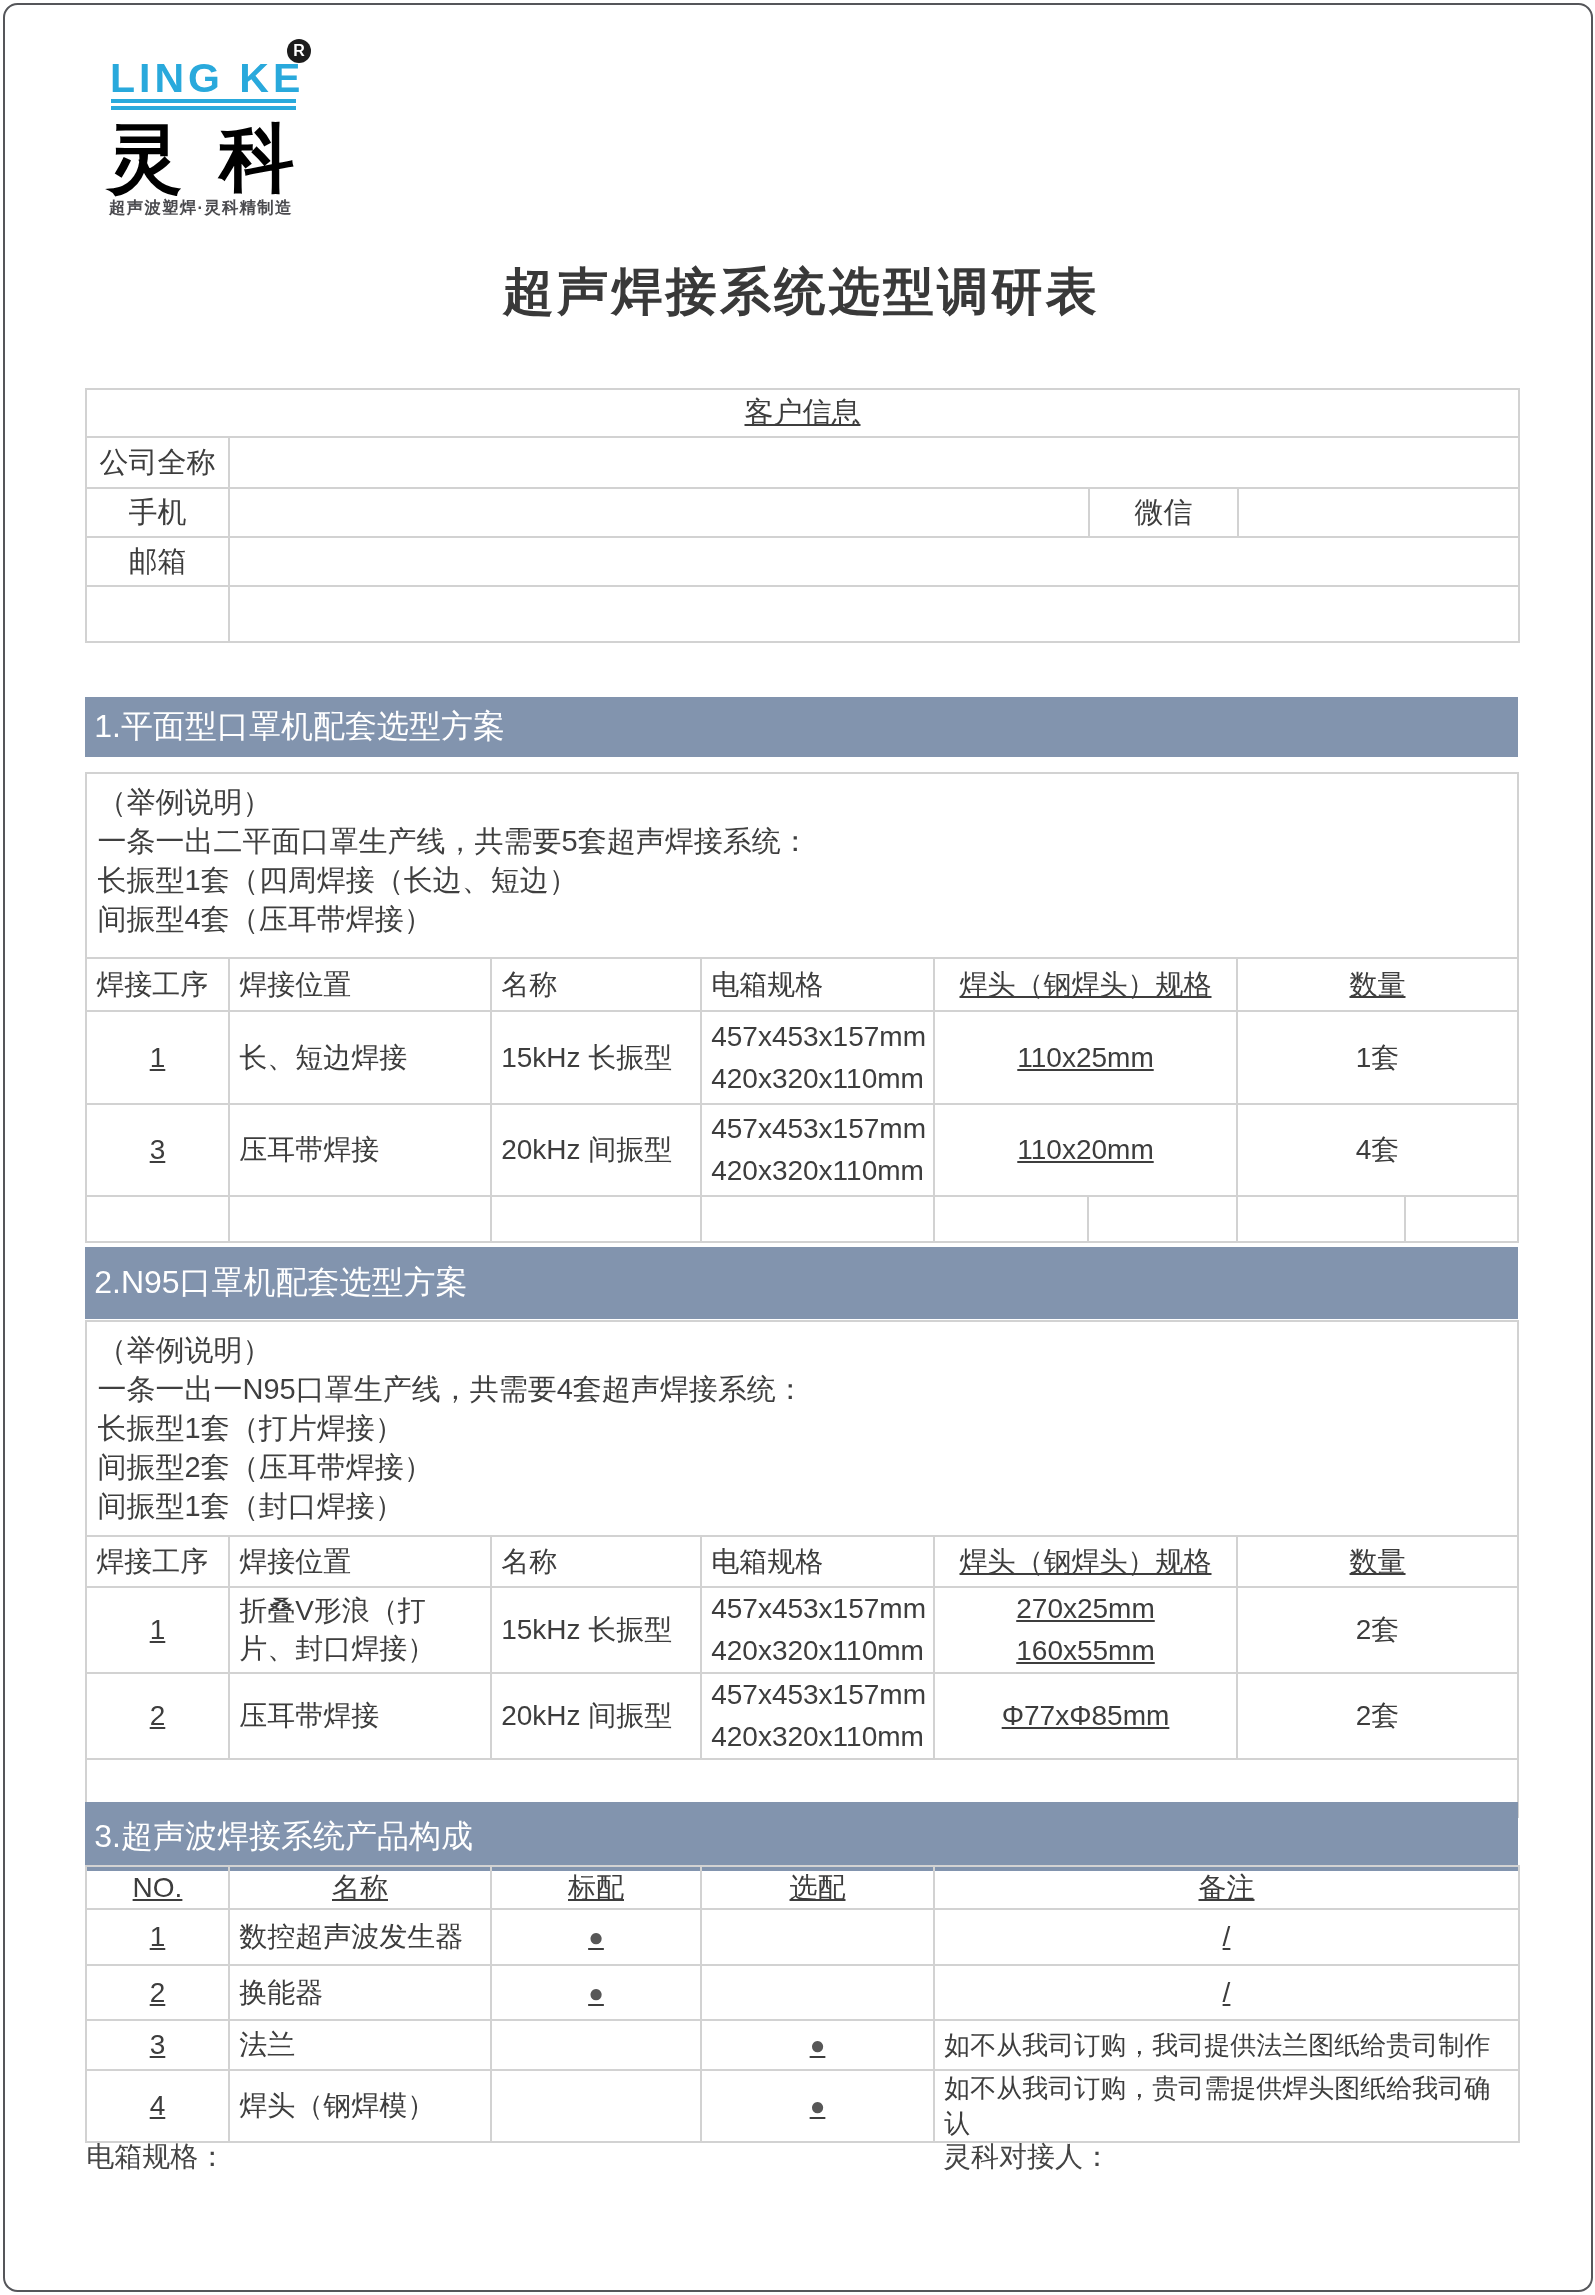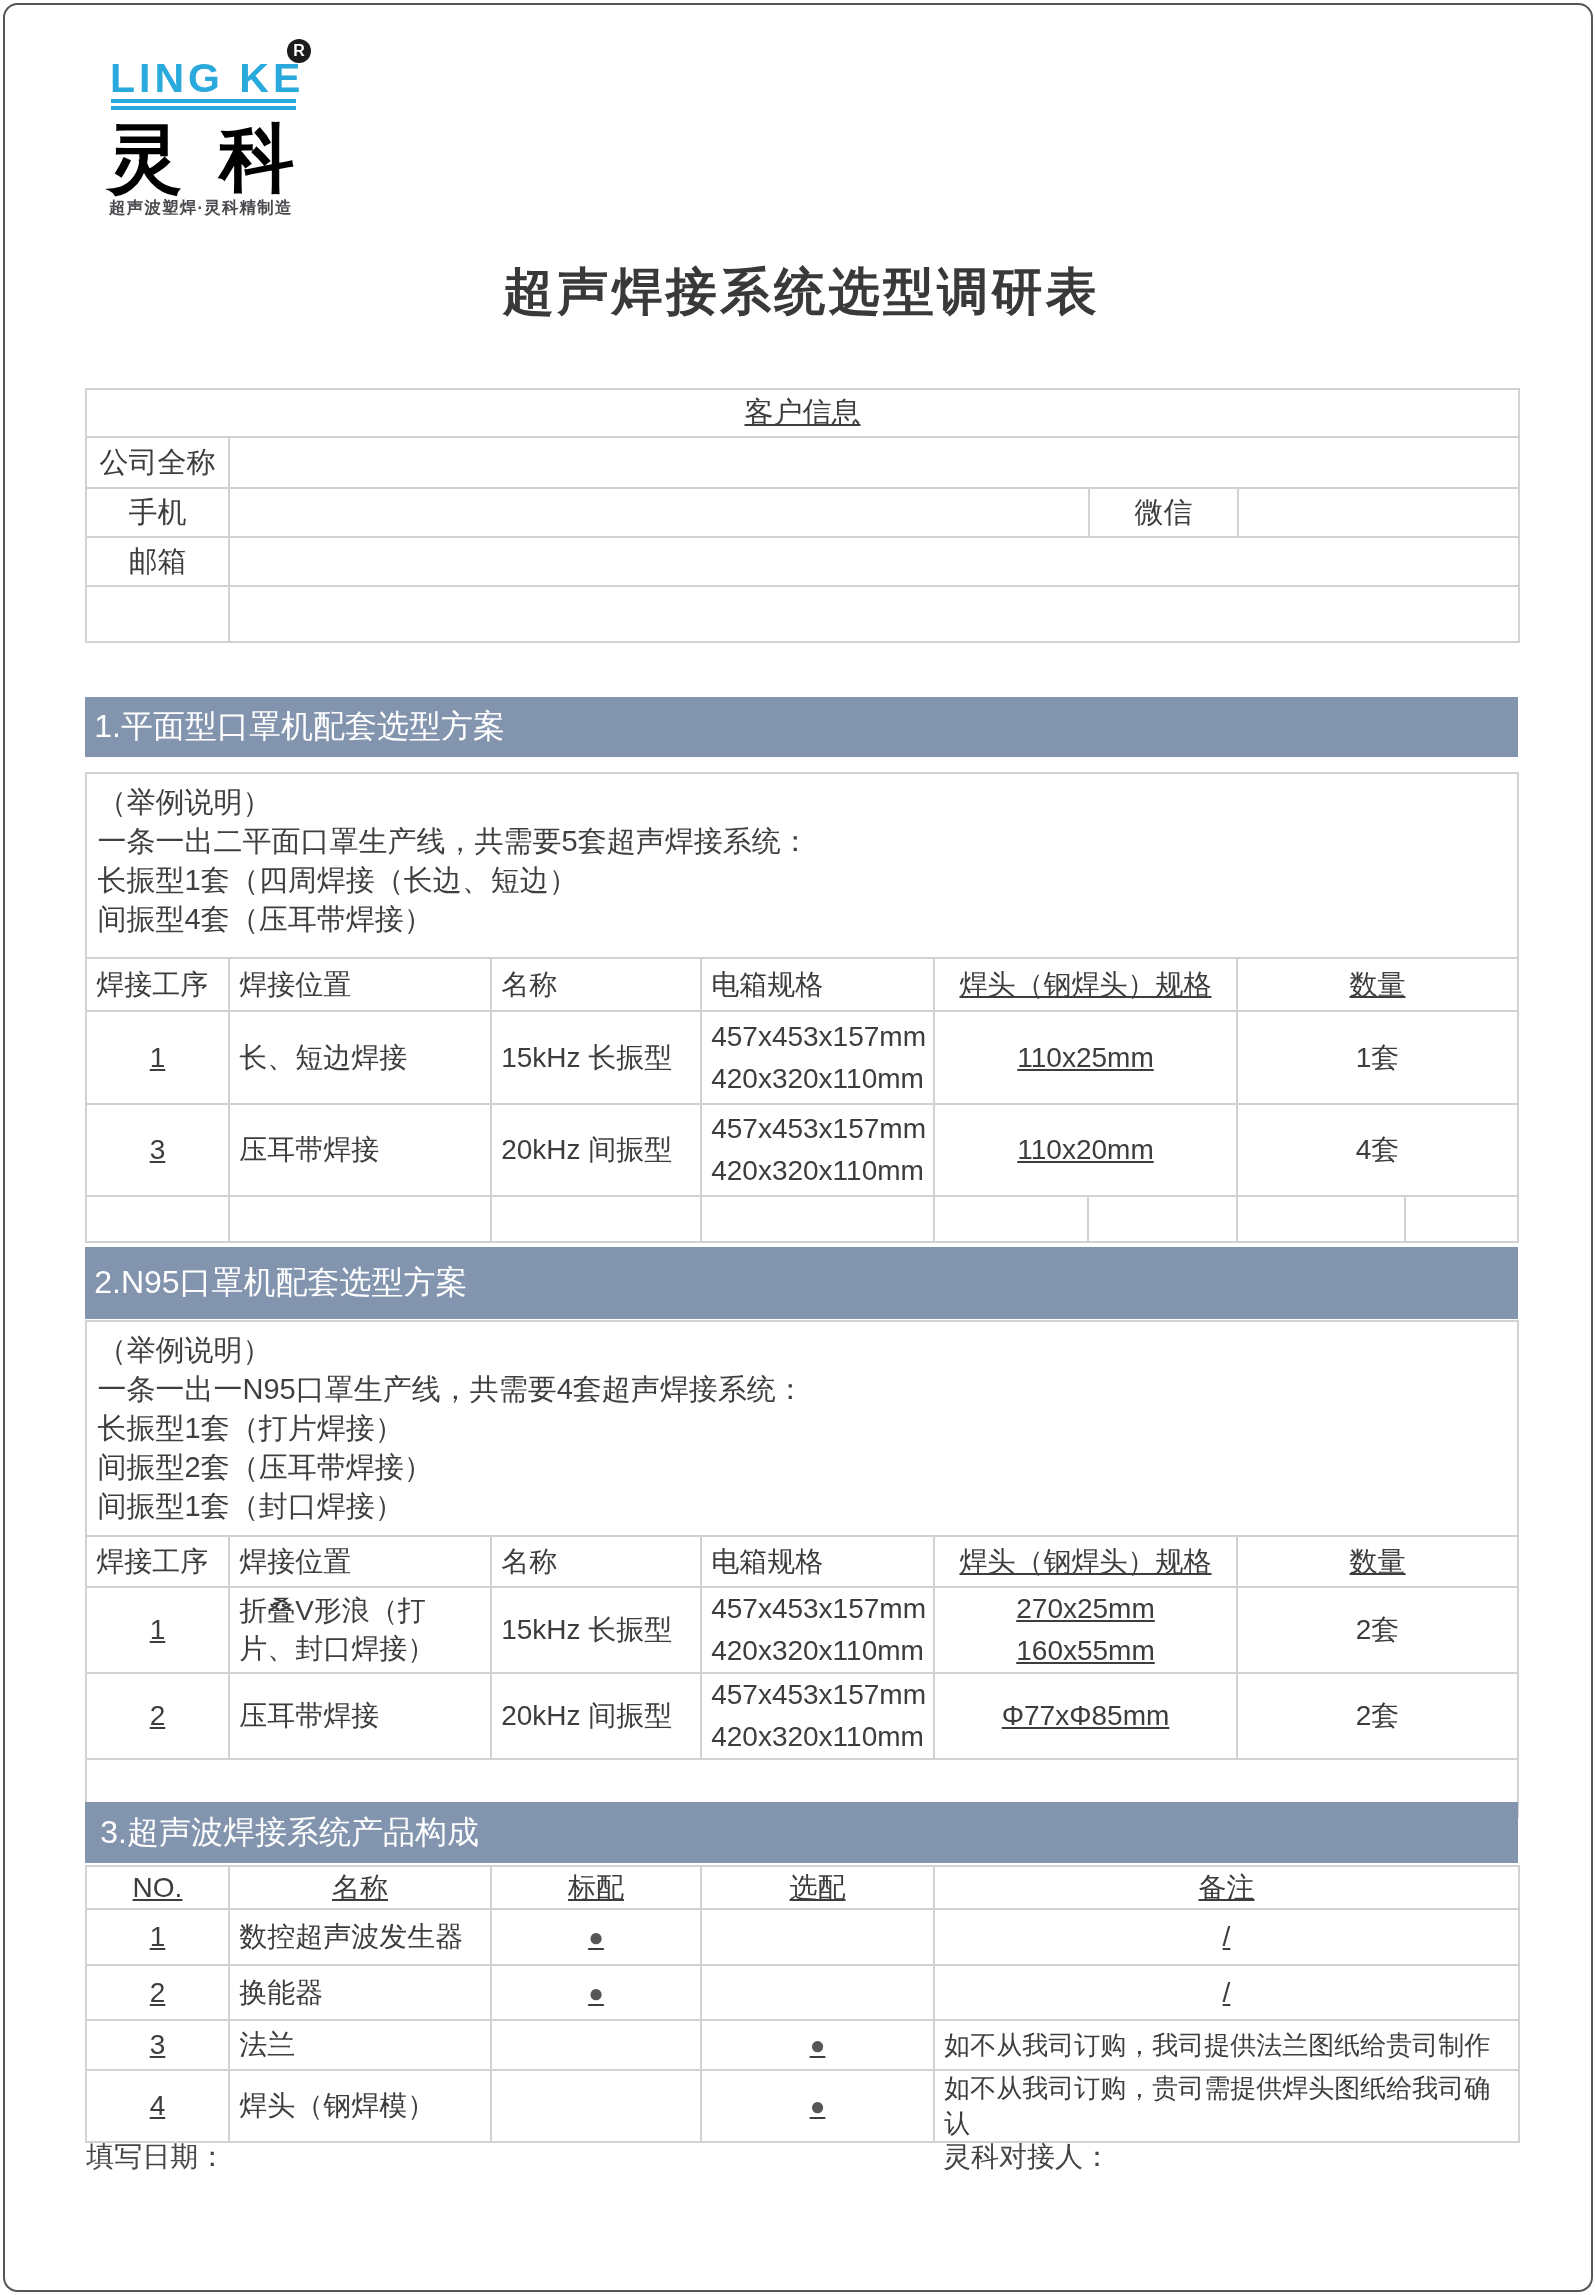--- a/index.html
+++ b/index.html
@@ -38,21 +38,21 @@
   .t-abs{position:absolute;left:0;}
   .t-customer{top:388px;}
   .label-cell{text-align:center;font-size:29px;}
 
   
   .bar{position:absolute;left:0;width:1433px;background:#8294ae;color:#ffffff;
     font-size:32px;display:flex;align-items:center;padding:0;box-sizing:border-box;}
   .bar span{padding-left:9.2px;}
   .bar-1{top:697px;height:60px;}
   .bar-2{top:1247px;height:72px;}
-  .bar-3{top:1802px;height:61px;padding-left:6px;}
+  .bar-3{top:1802px;height:69px;}
   .t-s1{top:772px;}
   .t-s2{top:1320px;}
   .t-s3{top:1865px;}
 
   .example-cell{vertical-align:top;padding:9.2px 10.5px;font-size:29px;color:#3f3f3f;}
   .example-cell div{line-height:39px;}
   .spec-lines div{line-height:42px;}
   .qty{text-align:center;}
   .dot{font-size:26px;color:#575757;line-height:1;}
   .remark-left{font-size:26px;}
@@ -296,17 +296,17 @@
     <tr style="height:53px">
       <td class="center">4</td>
       <td>焊头（钢焊模）</td>
       <td class="center"><span class="dot"></span></td>
       <td class="center"><span class="dot">●</span></td>
       <td class="remark-left">如不从我司订购，贵司需提供焊头图纸给我司确认</td>
     </tr>
   </tbody>
     </table>
 
-  <div class="footer-item footer-left">填写日期：</div>
+  <div class="footer-item footer-left">电箱规格：</div>
   <div class="footer-item footer-right">灵科对接人：</div>
 
 </div>
 
 
 </body></html>

